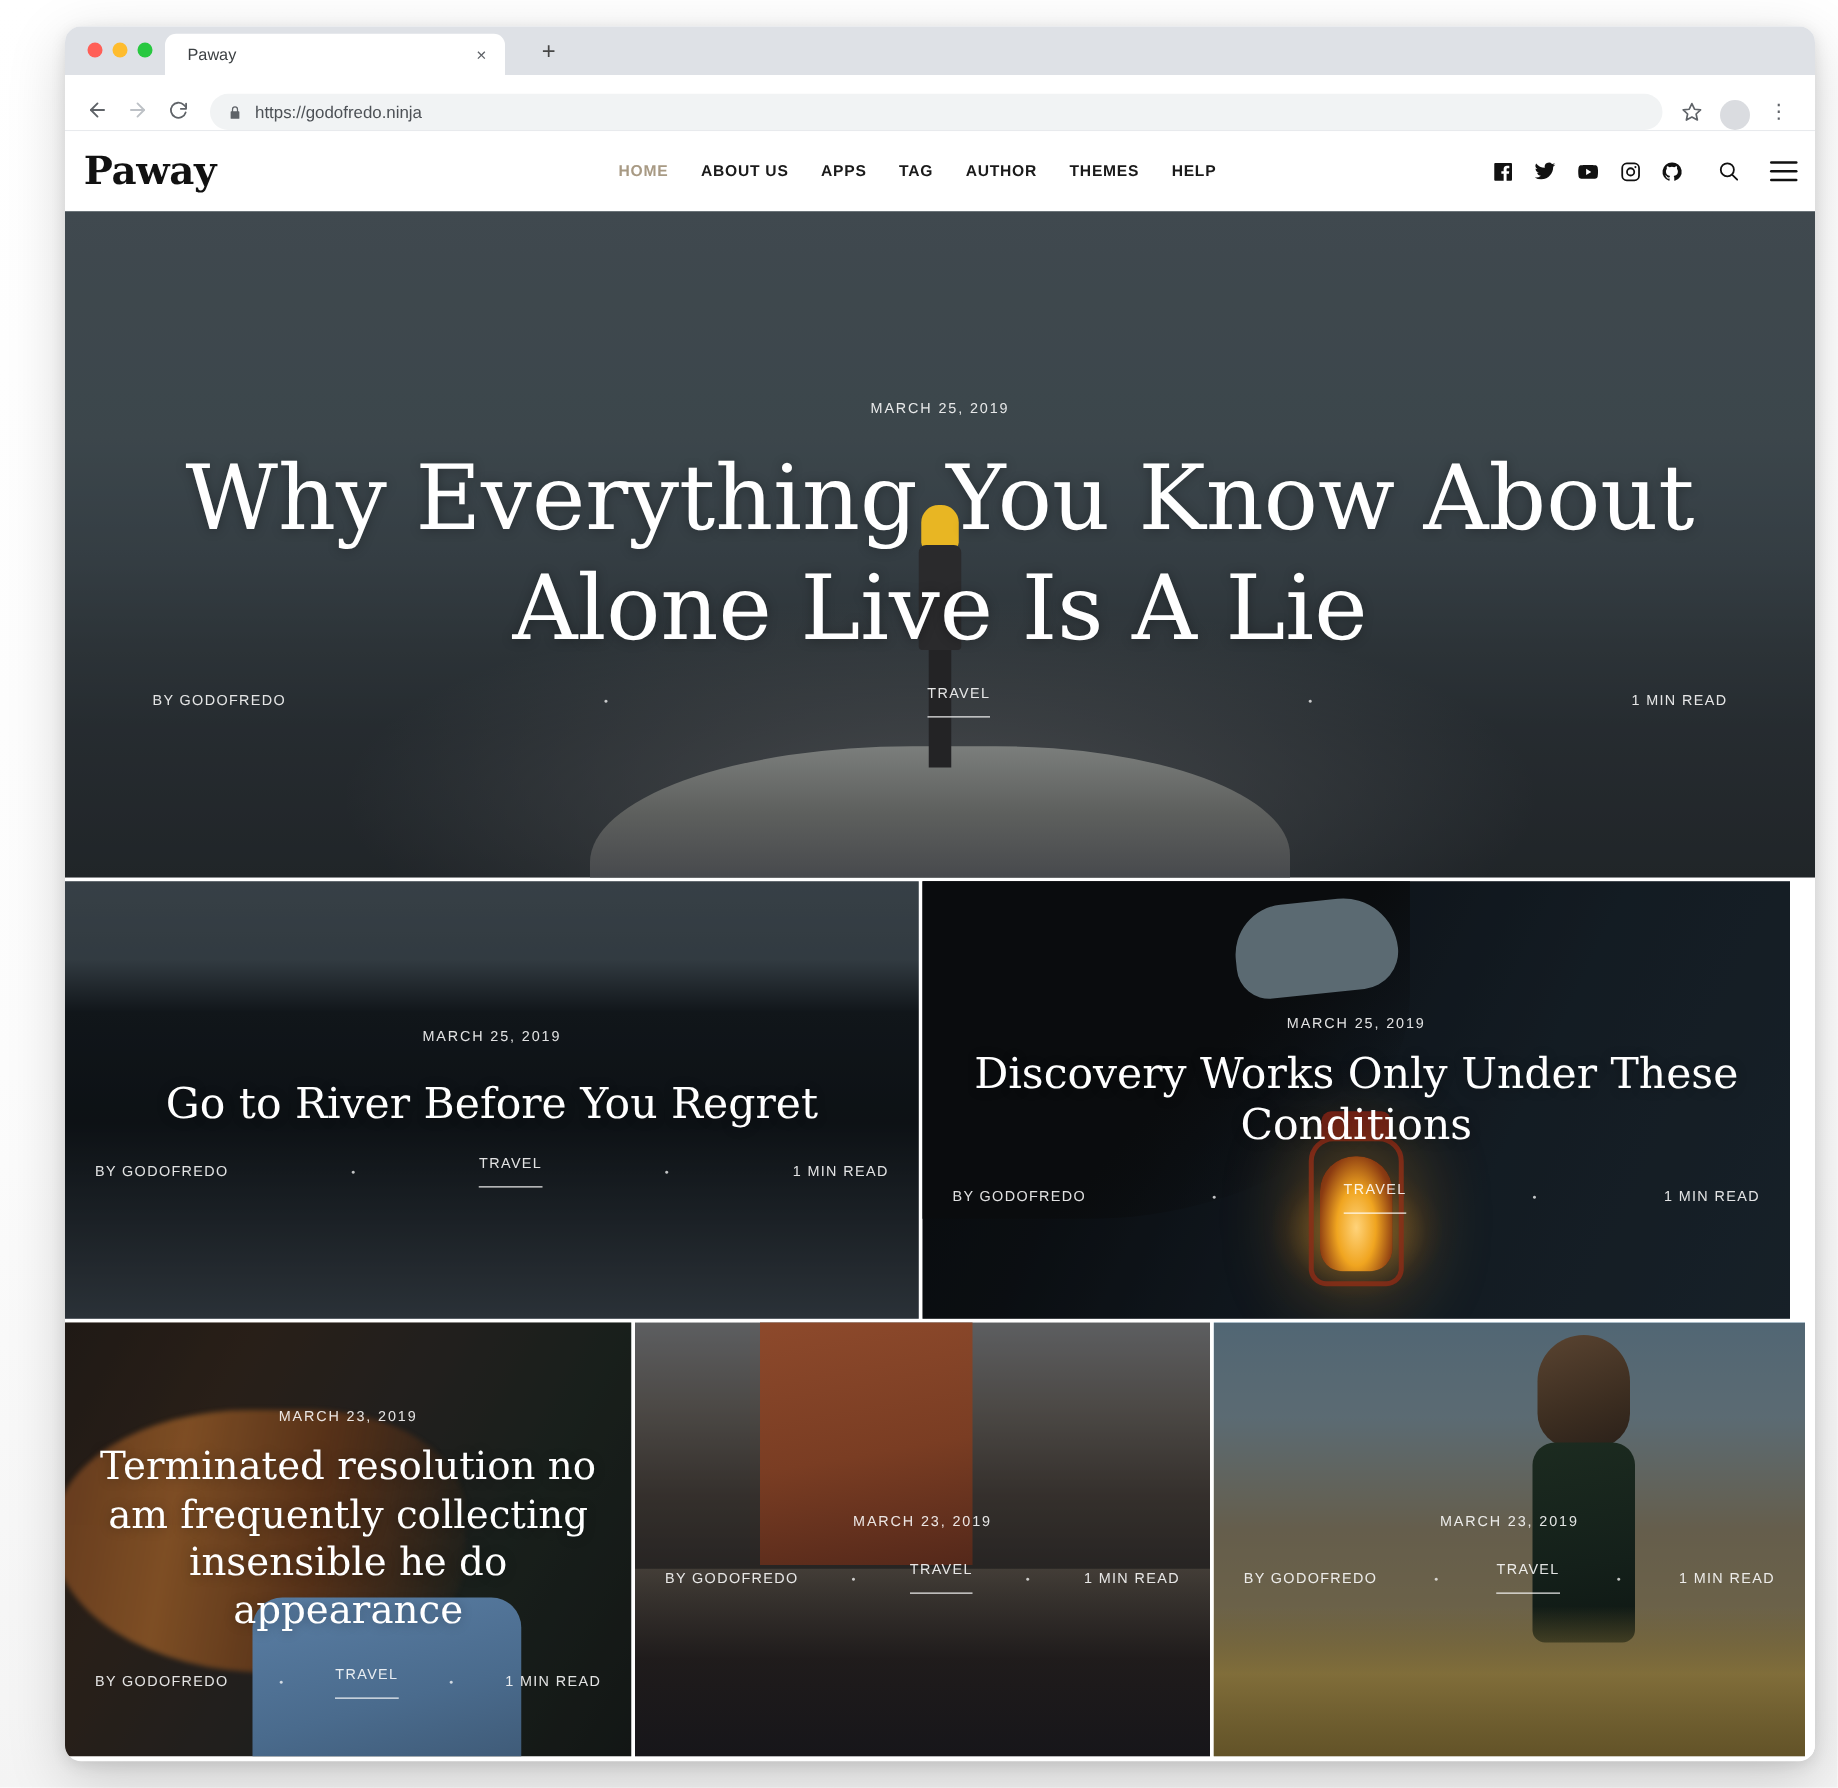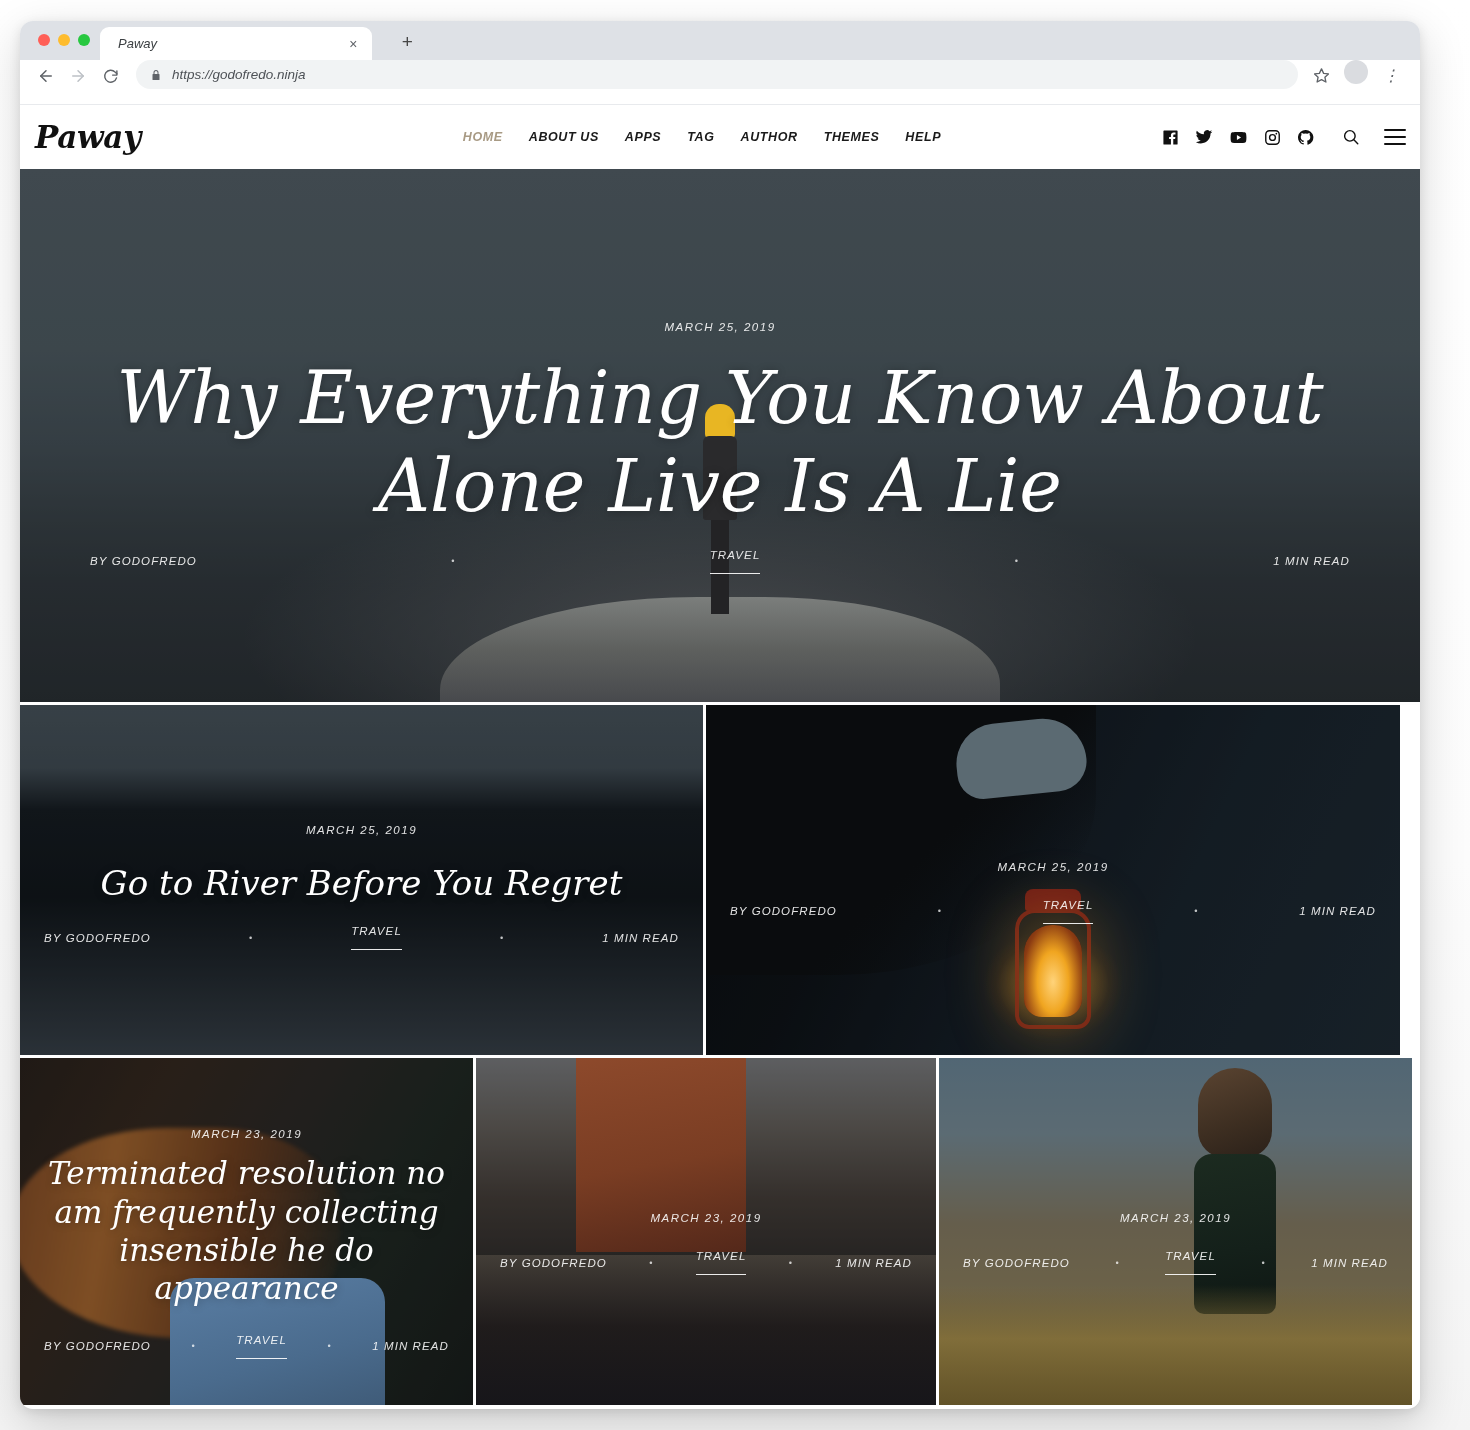--- a/index.html
+++ b/index.html
@@ -14,29 +14,28 @@
 
   .page-bg {
     position: absolute;
     inset: 0;
     background: linear-gradient(180deg,#ffffff 0%,#fcfcfc 60%,#f4f4f4 100%);
   }
 
   
   .browser-window {
     position: absolute;
-    left: 20px;
+    left: 52px;
     top: 21px;
     width: 1400px;
     height: 1388px;
     border-radius: 13px;
     overflow: hidden;
     background: #ffffff;
     box-shadow: 0 14px 46px rgba(0,0,0,0.17), 0 3px 12px rgba(0,0,0,0.10);
-    font-style: italic;
   }
 
   
   .tabstrip {
     position: relative;
     height: 39px;
     background: #dee1e6;
     display: flex;
     align-items: flex-end;
     padding-left: 14px;
@@ -86,21 +85,21 @@
     width: 26px; height: 26px;
     display: flex; align-items: center; justify-content: center;
     color: #474747; font-size: 19px; line-height: 1; font-weight: 300;
   }
 
   
   .toolbar {
     height: 45px;
     background: #ffffff;
     display: flex;
-    align-items: flex-start;
+    align-items: flex-end;
     padding: 0 14px 0 10px;
     border-bottom: 1px solid #e8eaed;
   }
   .nav-btn {
     width: 32px; height: 32px;
     display: flex; align-items: center; justify-content: center;
     color: #5f6368;
     flex: 0 0 auto;
   }
   .nav-btn.disabled { color: #bdc1c6; }
@@ -572,20 +571,21 @@
           <div class="arm"></div>
           <div class="mitten"></div>
           <div class="lantern">
             <div class="cap"></div>
               <div class="cage"></div>
               <div class="glass"></div>
           </div>
           <div class="overlay"></div>
           <div class="content">
             <div class="card-date">MARCH 25, 2019</div>
+            <h2 class="card-title">Discovery Works Only Under These Conditions</h2>
             <div class="card-meta">
               <span>BY GODOFREDO</span>
               <span class="sep">•</span>
               <span class="cat">TRAVEL</span>
               <span class="sep">•</span>
               <span>1 MIN READ</span>
             </div>
           </div>
         </article>
       </div>

